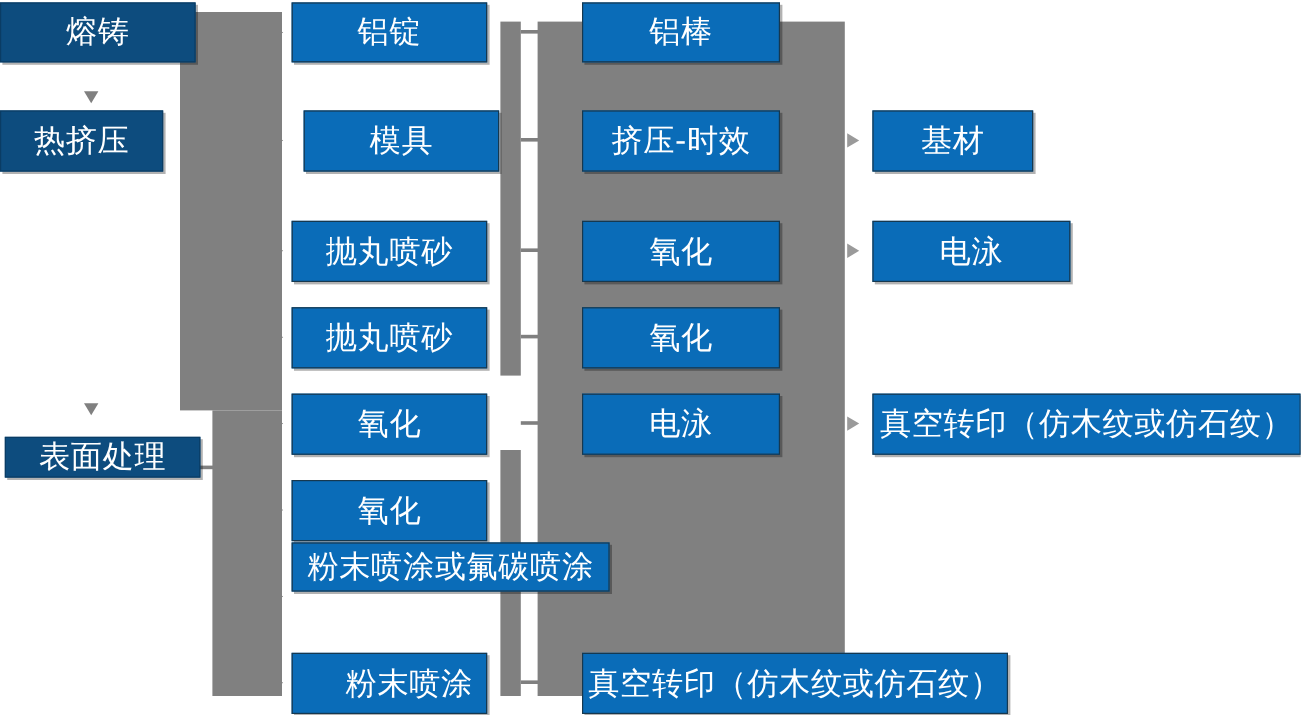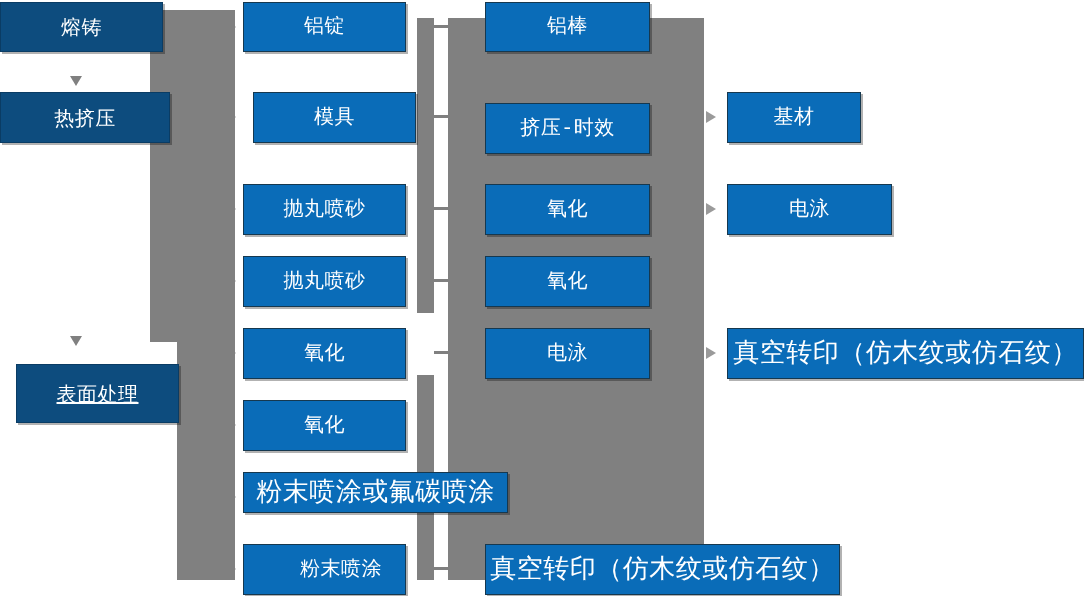--- a/index.html
+++ b/index.html
@@ -20,30 +20,30 @@
   }
 
   
   .node {
     position: absolute;
     box-sizing: border-box;
     display: flex;
     align-items: center;
     justify-content: center;
     color: #ffffff;
-    font-size: 20px;
+    font-size: 26px;
     line-height: 1;
     letter-spacing: 0.5px;
     white-space: nowrap;
     border: 1px solid #17324a;
     box-shadow: 2px 2px 0 rgba(0,0,0,0.30);
     user-select: none;
   }
   .node.stage   { background: #0D4C7E; border-color: #0a3c64; }
-  .node.process { background: #0A6CB8; border-color: #16384f; font-family: Liberation Mono, monospace; }
+  .node.process { background: #0A6CB8; border-color: #16384f; }
   .node.wide    { font-size: 26px; text-align: right; }
 
   
   .gray {
     position: absolute;
     background: #808080;
   }
 
   
   .arrow-r {
@@ -101,34 +101,34 @@
   <div class="arrow-r" style="left:226px; top:347px;"></div>
   <div class="arrow-r" style="left:226px; top:419px;"></div>
   <div class="arrow-r" style="left:226px; top:491px;"></div>
   <div class="arrow-r" style="left:226px; top:563px;"></div>
 
   <div class="arrow-r light" style="left:706px; top:111px;"></div>
   <div class="arrow-r light" style="left:706px; top:203px;"></div>
   <div class="arrow-r light" style="left:706px; top:347px;"></div>
 
   <div class="node stage" style="left:0px; top:2px; width:163px; height:50px;">熔铸</div>
-  <div class="node stage" style="left:0px; top:92px; width:170px; height:51px;">热挤压</div>
-  <div class="node stage" style="left:16px; top:364px; width:163px; height:59px;text-decoration:underline;">表面处理</div>
+  <div class="node stage" style="left:0px; top:92px; width:136px; height:51px;">热挤压</div>
+  <div class="node stage" style="left:4px; top:364px; width:163px; height:34px;">表面处理</div>
 
   <div class="node process" style="left:243px; top:2px; width:163px; height:50px;">铝锭</div>
   <div class="node process" style="left:243px; top:92px; width:163px; height:51px;margin-left:10px;">模具</div>
   <div class="node process" style="left:243px; top:184px; width:163px; height:51px;">抛丸喷砂</div>
   <div class="node process" style="left:243px; top:256px; width:163px; height:51px;">抛丸喷砂</div>
   <div class="node process" style="left:243px; top:328px; width:163px; height:51px;">氧化</div>
   <div class="node process" style="left:243px; top:400px; width:163px; height:51px;">氧化</div>
-  <div class="node process wide" style="left:243px; top:472px; width:265px; height:41px;">粉末喷涂或氟碳喷涂</div>
+  <div class="node process wide" style="left:243px; top:452px; width:265px; height:41px;">粉末喷涂或氟碳喷涂</div>
   <div class="node process" style="left:243px; top:544px; width:163px; height:51px;padding-left:33px;">粉末喷涂</div>
 
   <div class="node process" style="left:485px; top:2px; width:165px; height:50px;text-align:right;">铝棒</div>
-  <div class="node process" style="left:485px; top:92px; width:165px; height:51px;margin-top:11px;">挤压-时效</div>
+  <div class="node process" style="left:485px; top:92px; width:165px; height:51px;">挤压-时效</div>
   <div class="node process" style="left:485px; top:184px; width:165px; height:51px;">氧化</div>
   <div class="node process" style="left:485px; top:256px; width:165px; height:51px;">氧化</div>
   <div class="node process" style="left:485px; top:328px; width:165px; height:51px;">电泳</div>
   <div class="node process wide" style="left:485px; top:544px; width:355px; height:51px;">真空转印（仿木纹或仿石纹）</div>
 
   <div class="node process" style="left:727px; top:92px; width:134px; height:51px;">基材</div>
   <div class="node process" style="left:727px; top:184px; width:165px; height:51px;">电泳</div>
   <div class="node process wide" style="left:727px; top:328px; width:357px; height:51px;">真空转印（仿木纹或仿石纹）</div>
 
 </div>

